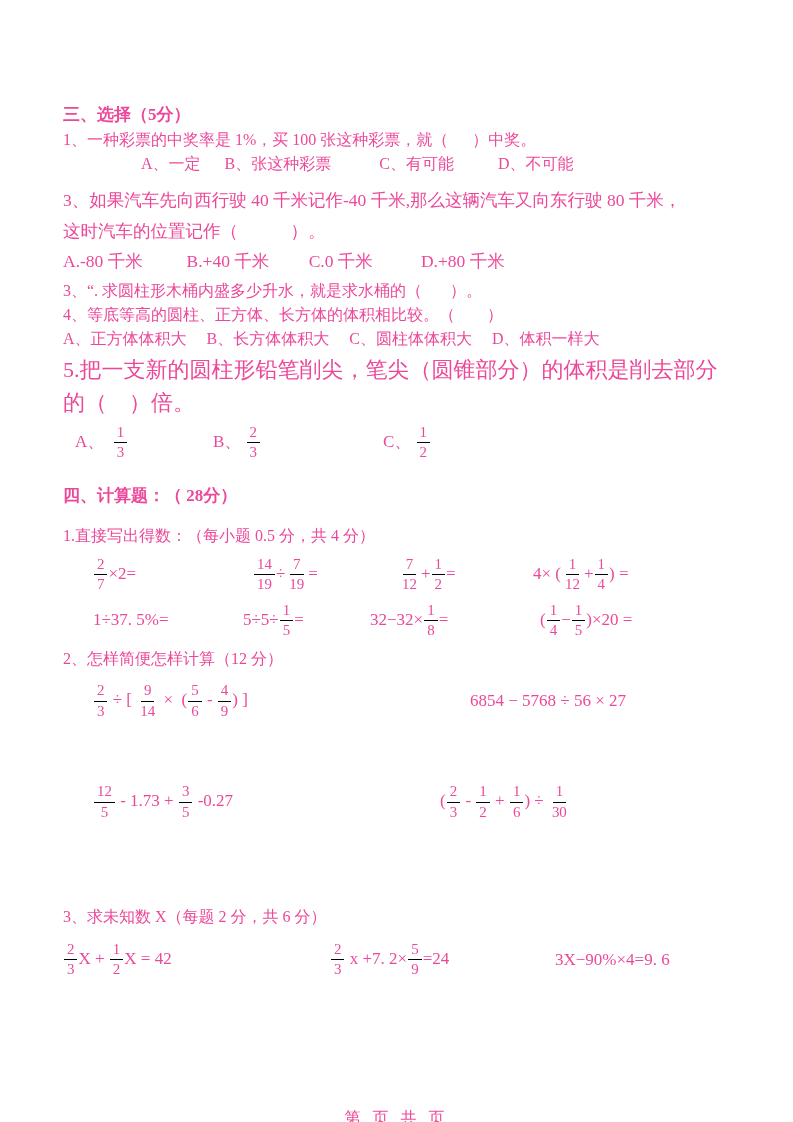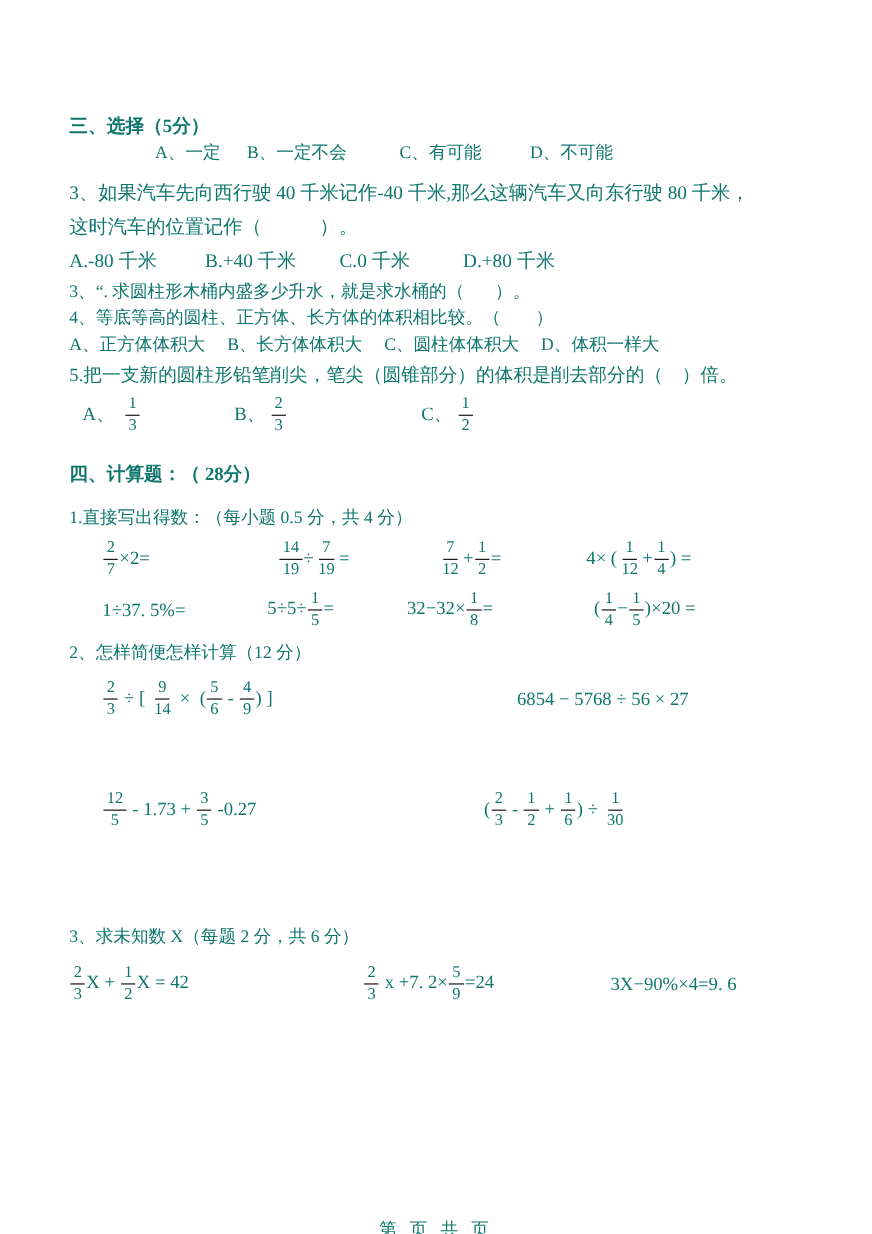--- a/index.html
+++ b/index.html
@@ -1,21 +1,21 @@
 <!DOCTYPE html>
 <html><head>
 <meta charset="utf-8">
 <style>
   html, body { margin: 0; padding: 0; background: #ffffff; }
   .page {
     position: relative;
     width: 793px;
     height: 1122px;
     background: #ffffff;
-    color: #0f766e;
+    color: #ec4899;
     font-family: "Liberation Serif", "DejaVu Serif", serif;
     overflow: hidden;
   }
   .content {
     position: absolute;
     left: 63px;
     top: 102px;
     width: 664px;
   }
   .h-title {
@@ -111,32 +111,33 @@
   }
 </style>
 </head>
 <body>
 
 <div class="page">
   <div class="content">
 
     <div class="h-title">三、选择（5分）</div>
 
-    <div class="line opt-indent">A、一定      B、一定不会            C、有可能           D、不可能</div>
+    <div class="line">1、一种彩票的中奖率是 1%，买 100 张这种彩票，就（      ）中奖。</div>
+    <div class="line opt-indent">A、一定      B、张这种彩票            C、有可能           D、不可能</div>
 
     <div class="line big sans mt8">3、如果汽车先向西行驶 40 千米记作-40 千米,那么这辆汽车又向东行驶 80 千米，</div>
     <div class="line big sans">这时汽车的位置记作（            ）。</div>
     <div class="line big sans">A.-80 千米          B.+40 千米         C.0 千米           D.+80 千米</div>
 
     <div class="line tight mt2">3、“. 求圆柱形木桶内盛多少升水，就是求水桶的（       ）。</div>
 
     <div class="line tight">4、等底等高的圆柱、正方体、长方体的体积相比较。（        ）</div>
     <div class="line tight">A、正方体体积大     B、长方体体积大     C、圆柱体体积大     D、体积一样大</div>
 
-    <div class="line tight mt2" style="font-size:17px;">5.把一支新的圆柱形铅笔削尖，笔尖（圆锥部分）的体积是削去部分的（    ）倍。</div>
+    <div class="line tight mt2" style="font-size:22px;">5.把一支新的圆柱形铅笔削尖，笔尖（圆锥部分）的体积是削去部分的（    ）倍。</div>
     <div class="q5-row sans">
       <span class="cell expr">A、  <span class="frac"><span class="num">1</span><span class="den">3</span></span></span>
       <span class="cell expr">B、 <span class="frac"><span class="num">2</span><span class="den">3</span></span></span>
       <span class="cell expr">C、 <span class="frac"><span class="num">1</span><span class="den">2</span></span></span>
     </div>
 
     <div class="h-title mt16">四、计算题：（ 28分）</div>
 
     <div class="line mt16">1.直接写出得数：（每小题 0.5 分，共 4 分）</div>
     <div class="calc-row r1 mt2">

